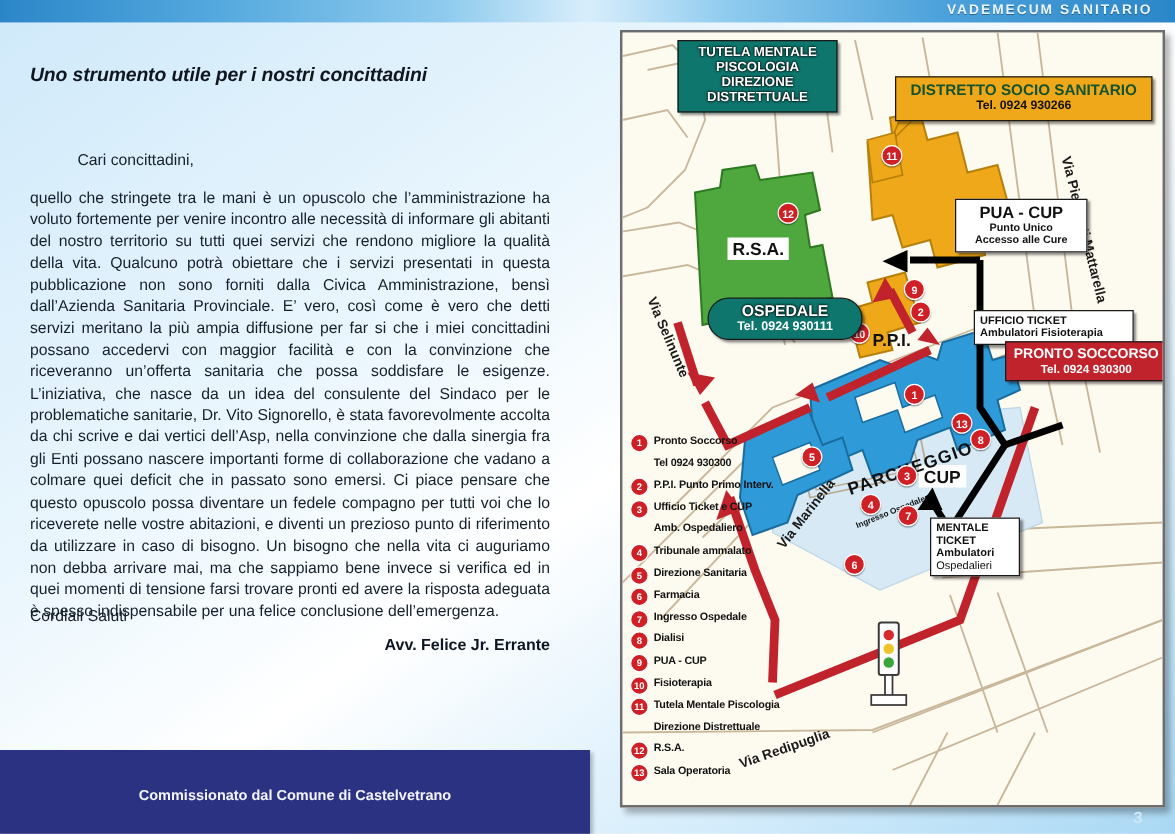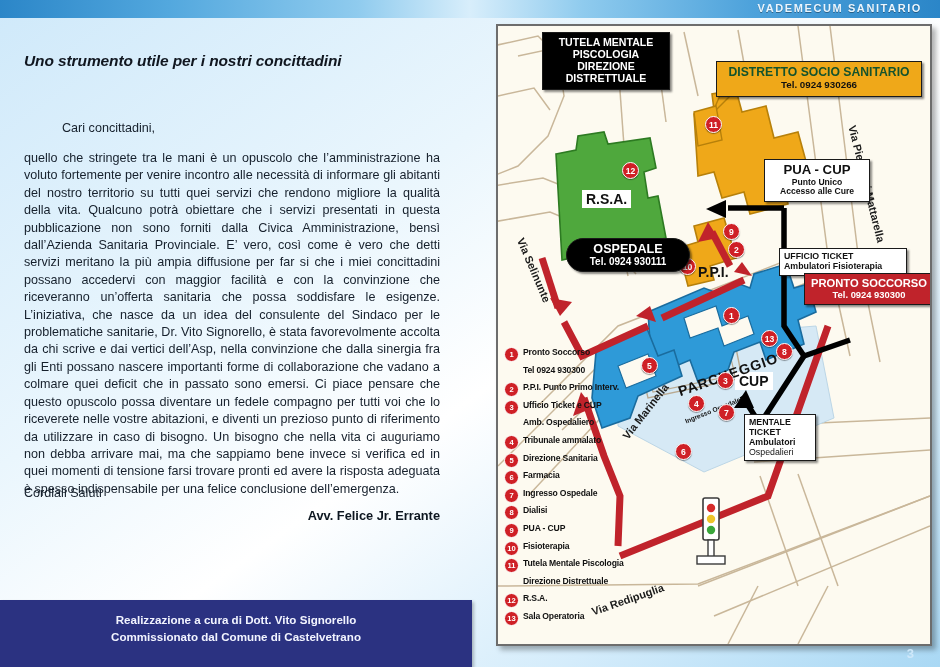--- a/index.html
+++ b/index.html
@@ -82,21 +82,21 @@
   .callout{
     position:absolute;
     box-shadow:2px 2px 2px rgba(0,0,0,.45);
     border:1.6px solid #1a1a1a;
     text-align:center;
     line-height:1.12;
     z-index:40;
   }
   .callout .t1{font-weight:bold;}
   .callout .t2{font-weight:bold;}
-  .c-blue{background:#000000;color:#ffffff;}
+  .c-blue{background:#0f766e;color:#ffffff;}
   .c-blue .t1{color:#ffffff;text-shadow:0 0 2px #000,0 0 2px #000;}
   .c-orange{background:#efa819;color:#111;}
   .c-red{background:#c0232b;color:#fff;}
   .c-white{background:#ffffff;color:#111;}
 
   .lbl{position:absolute;z-index:30;font-weight:bold;color:#111;}
   .lbl-white-box{background:#ffffff;padding:1px 4px;}
 
   .marker{
     position:absolute;width:15px;height:15px;border-radius:50%;
@@ -131,21 +131,20 @@
 
   <div id="left">
     <div id="headline">Uno strumento utile per i nostri concittadini</div>
     <div id="salute">Cari concittadini,</div>
     <div id="body-text">quello che stringete tra le mani è un opuscolo che l’amministrazione ha voluto fortemente per venire incontro alle necessità di informare gli abitanti del nostro territorio su tutti quei servizi che rendono migliore la qualità della vita. Qualcuno potrà obiettare che i servizi presentati in questa pubblicazione non sono forniti dalla Civica Amministrazione, bensì dall’Azienda Sanitaria Provinciale. E’ vero, così come è vero che detti servizi meritano la più ampia diffusione per far si che  i miei concittadini possano accedervi con maggior facilità e con la convinzione che riceveranno un’offerta sanitaria che possa soddisfare le esigenze. L’iniziativa, che nasce da un idea del consulente del Sindaco per le problematiche sanitarie, Dr. Vito Signorello, è stata  favorevolmente accolta da chi scrive e dai vertici dell’Asp, nella convinzione che dalla sinergia fra gli Enti possano nascere importanti forme di collaborazione che vadano a colmare quei deficit che in passato sono emersi. Ci piace pensare che questo opuscolo possa diventare un fedele compagno per tutti voi che lo riceverete nelle vostre abitazioni, e diventi un prezioso punto di riferimento da utilizzare in caso di bisogno. Un bisogno che nella vita ci auguriamo non debba arrivare mai, ma che sappiamo bene invece  si verifica ed in quei momenti di tensione farsi trovare pronti ed avere la risposta adeguata è spesso indispensabile per una felice conclusione dell’emergenza.</div>
     <div id="regards">Cordiali Saluti</div>
     <div id="sign1">Avv. Felice Jr. Errante</div>
   </div>
 
   <div id="footerblock">
-    <div class="l" id="f1">Realizzazione a cura di Dott. Vito Signorello</div>
     <div class="l" id="f2">Commissionato dal Comune di Castelvetrano</div>
   </div>
 
   <div id="mapwrap">
     <div id="map">
       <svg width="432" height="618" viewBox="0 0 432 618" xmlns="http://www.w3.org/2000/svg">
         <rect x="0" y="0" width="432" height="618" fill="#fdfaf0"></rect>
 
         <g stroke="#c9b79a" stroke-width="1.5" fill="none">
           <path d="M -5 20 L 40 10 L 60 30 L 66 70 L 50 110 L 20 140 L -5 150"></path>

